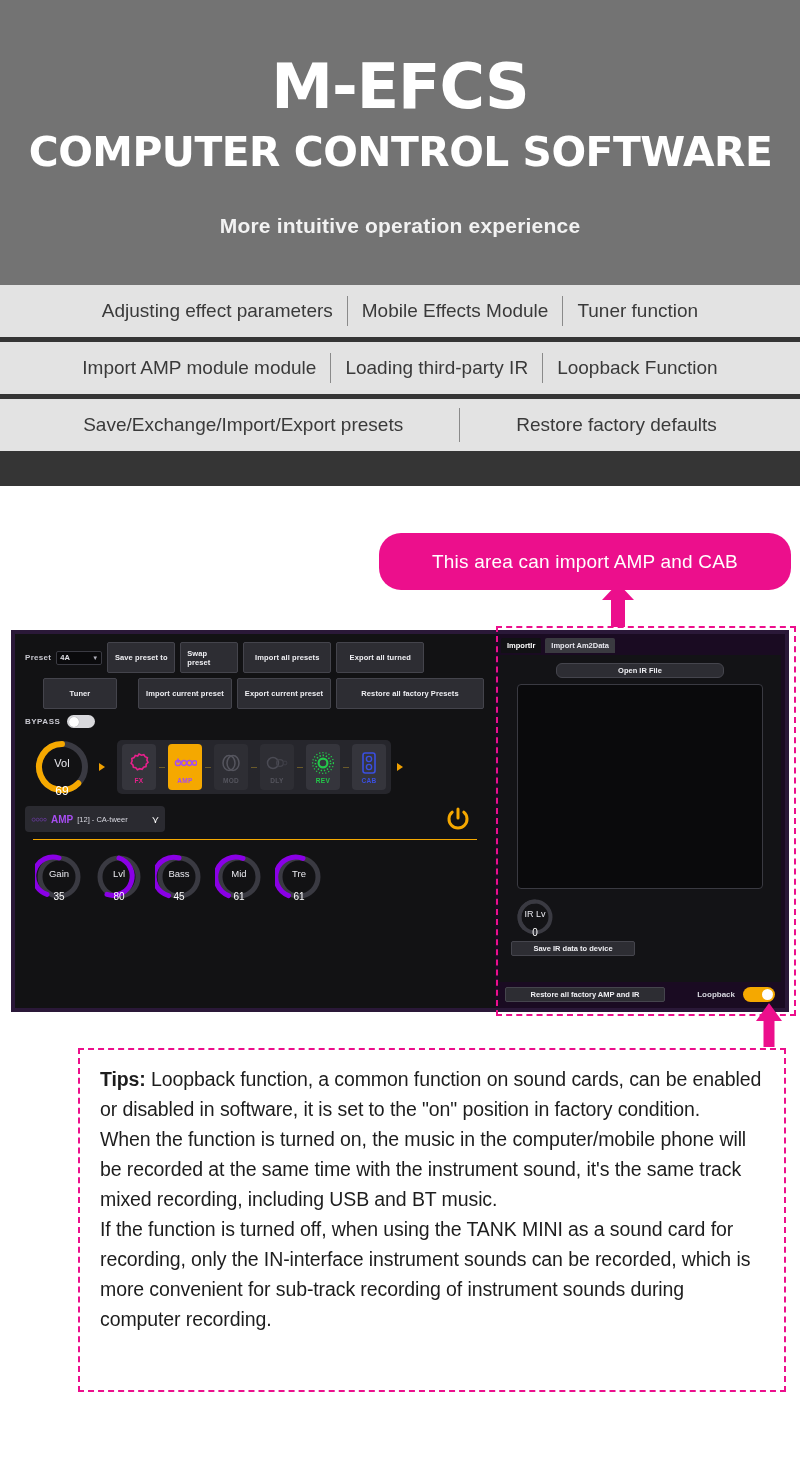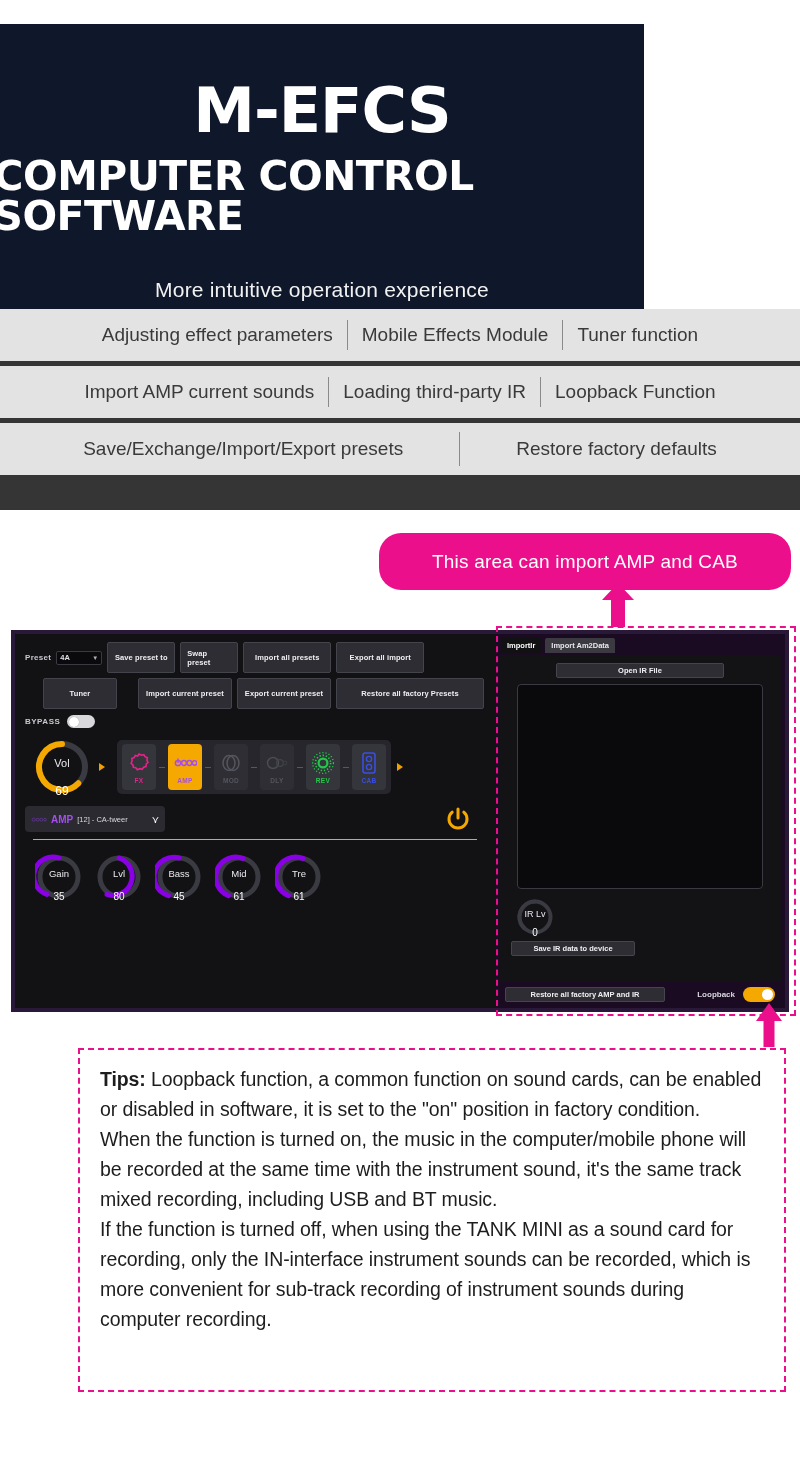--- a/index.html
+++ b/index.html
@@ -6,26 +6,25 @@
   html, body { width: 800px; height: 1467px; }
   body {
     background: #ffffff;
     font-family: "Liberation Sans", sans-serif;
     position: relative;
     overflow: hidden;
   }
 
   
   .hero {
-    width: 644px; height: 285px;
-    background: #0f172a;
+    width: 800px; height: 285px;
+    background: #737373;
     display: flex; flex-direction: column;
     align-items: center; justify-content: flex-start;
     padding-top: 56px;
-    margin-top: 24px;
   }
   .hero-title {
     color: #ffffff;
     font-size: 62px;
     font-weight: 700;
     letter-spacing: -1px;
     line-height: 1;
     font-family: "DejaVu Sans", sans-serif;
   }
   .hero-sub {
@@ -34,21 +33,21 @@
     font-weight: 700;
     line-height: 1;
     margin-top: 14px;
     letter-spacing: -0.5px;
     transform: scaleX(1.02);
     font-family: "DejaVu Sans", sans-serif;
   }
   .hero-tag {
     color: #f2f2f2;
     font-size: 21px;
-    font-weight: 400;
+    font-weight: 700;
     margin-top: 42px;
     letter-spacing: 0.2px;
   }
 
   
   .bands { width: 800px; background: #353535; padding-bottom: 0; }
   .band {
     width: 800px; height: 52px;
     background: #e3e3e3;
     display: flex; align-items: center;
@@ -258,21 +257,21 @@
   }
   .rp-btn {
     background: #2d2d33;
     border: 1px solid #45454d;
     border-radius: 2px;
     color: #f0f0f4;
     font-size: 7.5px; font-weight: 700;
     height: 15px;
     display: flex; align-items: center; justify-content: center;
   }
-  .open-ir { width: 168px; margin: 0 auto; }
+  .open-ir { width: 168px; margin: 0 auto; border-radius: 6px; }
   .ir-list {
     margin: 6px auto 0 auto;
     width: 246px; height: 205px;
     background: #0a0a0c;
     border: 1px solid #3a3a42;
     border-radius: 4px;
   }
   .ir-lv { width: 40px; height: 40px; position: relative; margin-top: 8px; margin-left: 4px; }
   .ir-lv .knob-label { top: 12px; font-size: 9px; }
   .ir-lv .knob-val { bottom: -1px; font-size: 10px; }
@@ -326,21 +325,21 @@
 
 <div class="bands">
   <div class="band">
     <div class="band-cell">Adjusting effect parameters</div>
     <div class="band-div"></div>
     <div class="band-cell">Mobile Effects Module</div>
     <div class="band-div"></div>
     <div class="band-cell">Tuner function</div>
   </div>
   <div class="band">
-    <div class="band-cell">Import AMP current sounds</div>
+    <div class="band-cell">Import AMP module module</div>
     <div class="band-div"></div>
     <div class="band-cell">Loading third-party IR</div>
     <div class="band-div"></div>
     <div class="band-cell">Loopback Function</div>
   </div>
   <div class="band">
     <div class="band-cell">Save/Exchange/Import/Export presets</div>
     <div class="band-div wide" style="margin:0 42px"></div>
     <div class="band-cell">Restore factory defaults</div>
   </div>
@@ -361,21 +360,21 @@
 
       <div class="tb-row">
         <span class="tb-label">Preset</span>
         <div class="tb-select">
           <span>4A</span>
           <span class="caret">▼</span>
         </div>
         <div class="tb-btn w-save">Save preset to</div>
         <div class="tb-btn w-swap">Swap preset</div>
         <div class="tb-btn w-impall">Import all presets</div>
-        <div class="tb-btn w-expall">Export all import</div>
+        <div class="tb-btn w-expall">Export all turned</div>
       </div>
 
       <div class="tb-row" style="padding-left:18px">
         <div class="tb-btn w-tuner">Tuner</div>
         <div class="tb-btn w-impcur" style="margin-left:16px">Import current preset</div>
         <div class="tb-btn w-expcur">Export current preset</div>
         <div class="tb-btn w-restore">Restore all factory Presets</div>
       </div>
 
       <div class="bypass-row">

